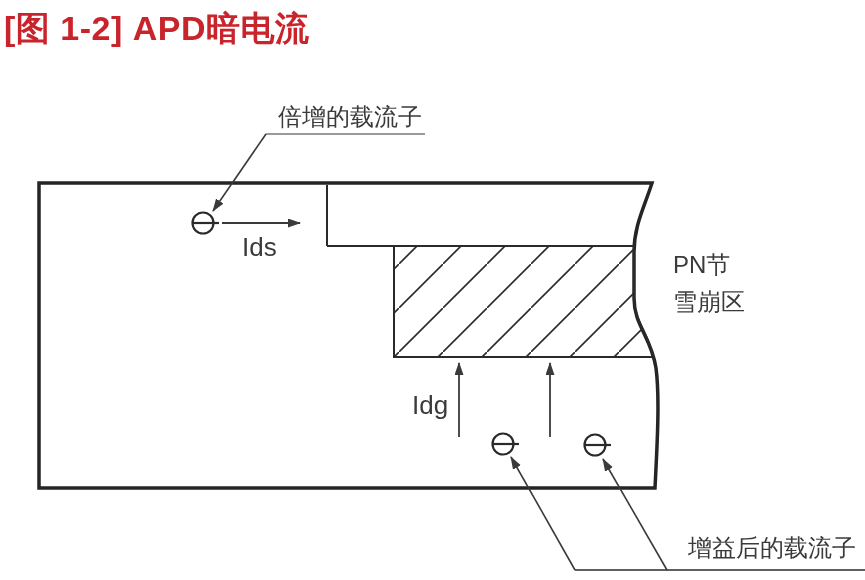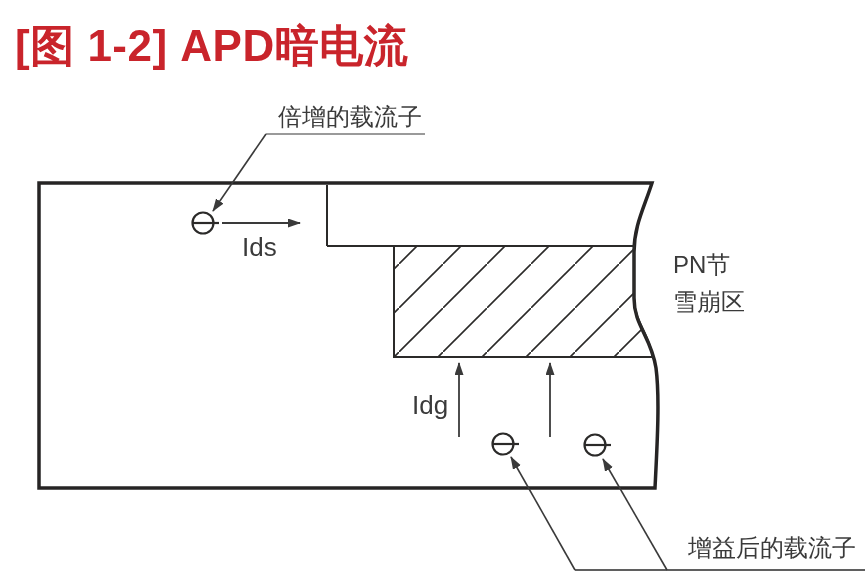--- a/index.html
+++ b/index.html
@@ -12,22 +12,22 @@
     position: relative;
     width: 865px;
     height: 580px;
     background: #ffffff;
     overflow: hidden;
   }
   .figure-title {
     position: absolute;
     left: 4px;
     top: 6px;
-    margin: 11px;
-    font-size: 44px;
+    margin: 0;
+    font-size: 34px;
     font-weight: bold;
     letter-spacing: 0.5px;
     color: #c9242b;
     font-family: "Liberation Sans", sans-serif;
     white-space: nowrap;
   }
   svg.diagram {
     position: absolute;
     left: 0;
     top: 0;

